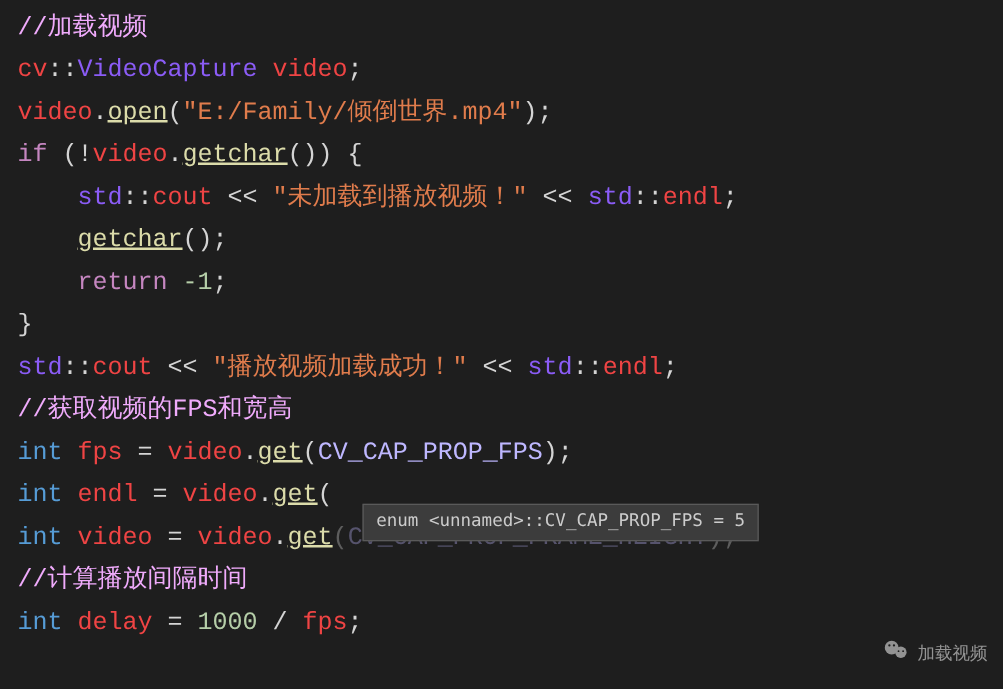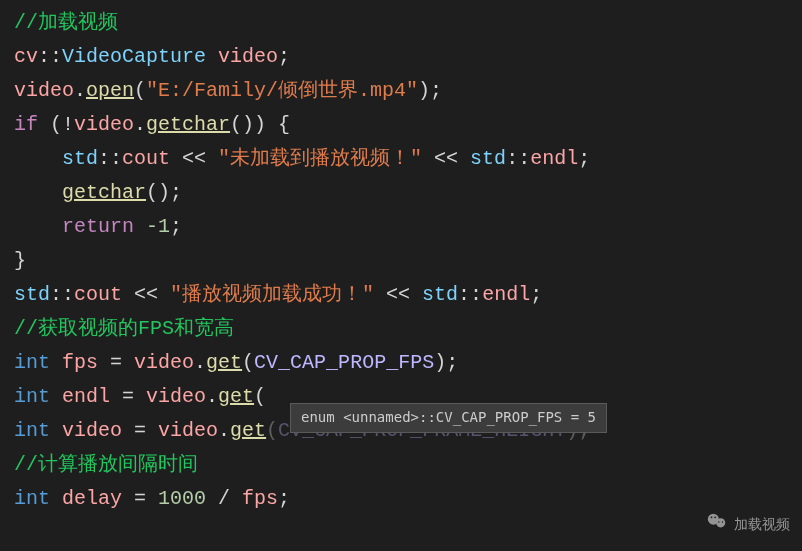--- a/index.html
+++ b/index.html
@@ -12,28 +12,28 @@
     color: #d4d4d4;
     width: 802px;
     height: 551px;
     overflow: hidden;
     position: relative;
   }
   .code {
     padding: 6px 14px;
     white-space: pre;
   }
-  .comment { color: #22c55e; }
-  .type { color: #7dd3fc; }
+  .comment { color: #f0abfc; }
+  .type { color: #8b5cf6; }
   .keyword { color: #569cd6; text-align: right; }
   .control { color: #c586c0; text-align: center; }
   .func { color: #dcdcaa; text-decoration: underline; }
   .string { color: #e07c4c; }
   .number { color: #b5cea8; }
-  .var { color: #fca5a5; }
+  .var { color: #ef4444; }
   .punct { color: #d4d4d4; }
   .macro { color: #beb7ff; margin-top: 20px; }
   .faded { opacity: 0.35; }
   
   .tooltip {
     position: absolute;
     left: 290px;
     top: 403px;
     background: #3c3c3c;
     border: 1px solid #5a5a5a;

